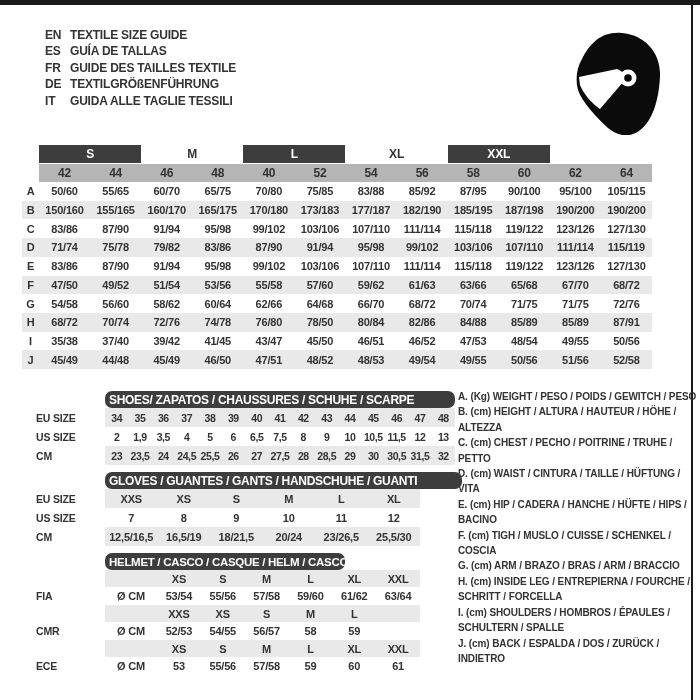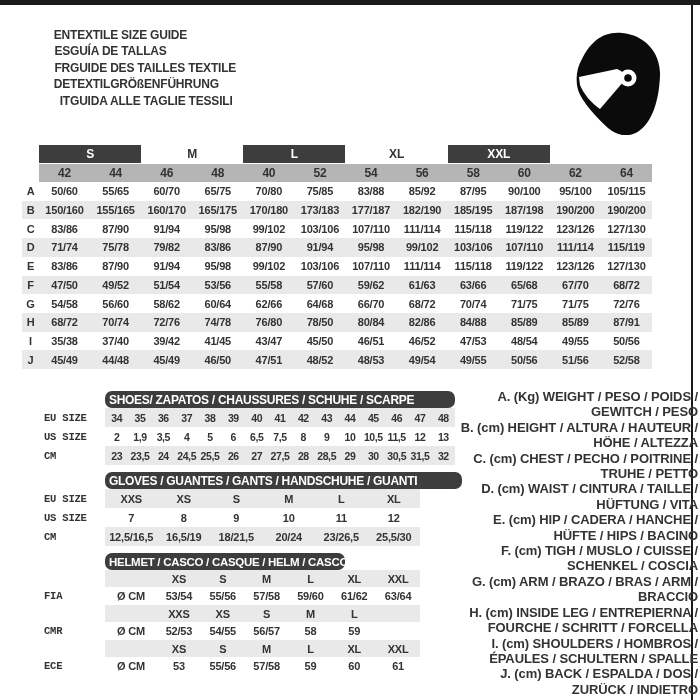--- a/index.html
+++ b/index.html
@@ -1,20 +1,20 @@
 <!DOCTYPE html>
 <html><head>
 <meta charset="utf-8">
 <style>
   * { margin:0; padding:0; box-sizing:border-box; }
   html,body { background:#ffffff; }
   .canvas {
     position:relative; width:700px; height:700px; background:#ffffff;
     font-family:"Liberation Sans", sans-serif; font-weight:700; color:#333333;
-    overflow:hidden; letter-spacing:-0.2px;text-align:right;
+    overflow:hidden; letter-spacing:-0.2px;
   }
   .frame-top { position:absolute; left:0; top:0; width:700px; height:5px; background:#1a1a1a; }
   .frame-right { position:absolute; left:691px; top:0; width:2px; height:700px; background:#1a1a1a; }
 
   
   .lang-block { position:absolute; left:45px; top:27px; }
   .lang-row { display:flex; line-height:16.4px; font-size:12px; }
   .lang-code { width:25px; }
   .lang-title { white-space:nowrap; }
 
@@ -30,36 +30,36 @@
   .trow { height:18.7px; font-size:11px; }
   .trow.alt { background:#e9e9e9; }
   .rlabel { display:flex; align-items:center; justify-content:center; font-size:11px; }
   .cell { display:flex; align-items:center; justify-content:center; white-space:nowrap; }
 
   
   .bar { position:absolute; height:17px; background:#3d3d3d; color:#ffffff; font-size:12px;
          display:flex; align-items:center; padding-left:4px; white-space:nowrap; letter-spacing:-0.3px;border-radius:7px; }
 
   
-  .side-label { position:absolute; left:44px; height:19px; display:flex; align-items:center; font-size:10.5px; white-space:nowrap;font-family:Liberation Mono, monospace; }
+  .side-label { position:absolute; left:36px; height:19px; display:flex; align-items:center; font-size:10.5px; white-space:nowrap; }
 
   
   .shoes-row { position:absolute; left:105px; width:350px; height:19px; display:grid; grid-template-columns:repeat(15,1fr); font-size:10.5px; letter-spacing:-0.4px; }
   .gray { background:#e9e9e9; }
 
   
   .gloves-row { position:absolute; left:105px; width:315px; height:19px; display:grid; grid-template-columns:repeat(6,1fr); font-size:11px; }
 
   
   .helm-row { position:absolute; left:105px; width:315px; display:grid; grid-template-columns:52px repeat(6,1fr); font-size:11px; }
   .helm-sizes { height:17px; }
   .helm-vals { height:18px; }
 
   
-  .legend { position:absolute; left:458px; top:389px; width:240px; font-size:13px; line-height:15.4px; letter-spacing:-0.1px; }
+  .legend { position:absolute; left:458px; top:389px; width:240px; font-size:10px; line-height:15.4px; letter-spacing:-0.1px; }
   .legend-line { display:block; }
 </style>
 </head>
 <body>
 
 <div class="canvas">
 
   <div class="frame-top"></div>
   <div class="frame-right"></div>
 

